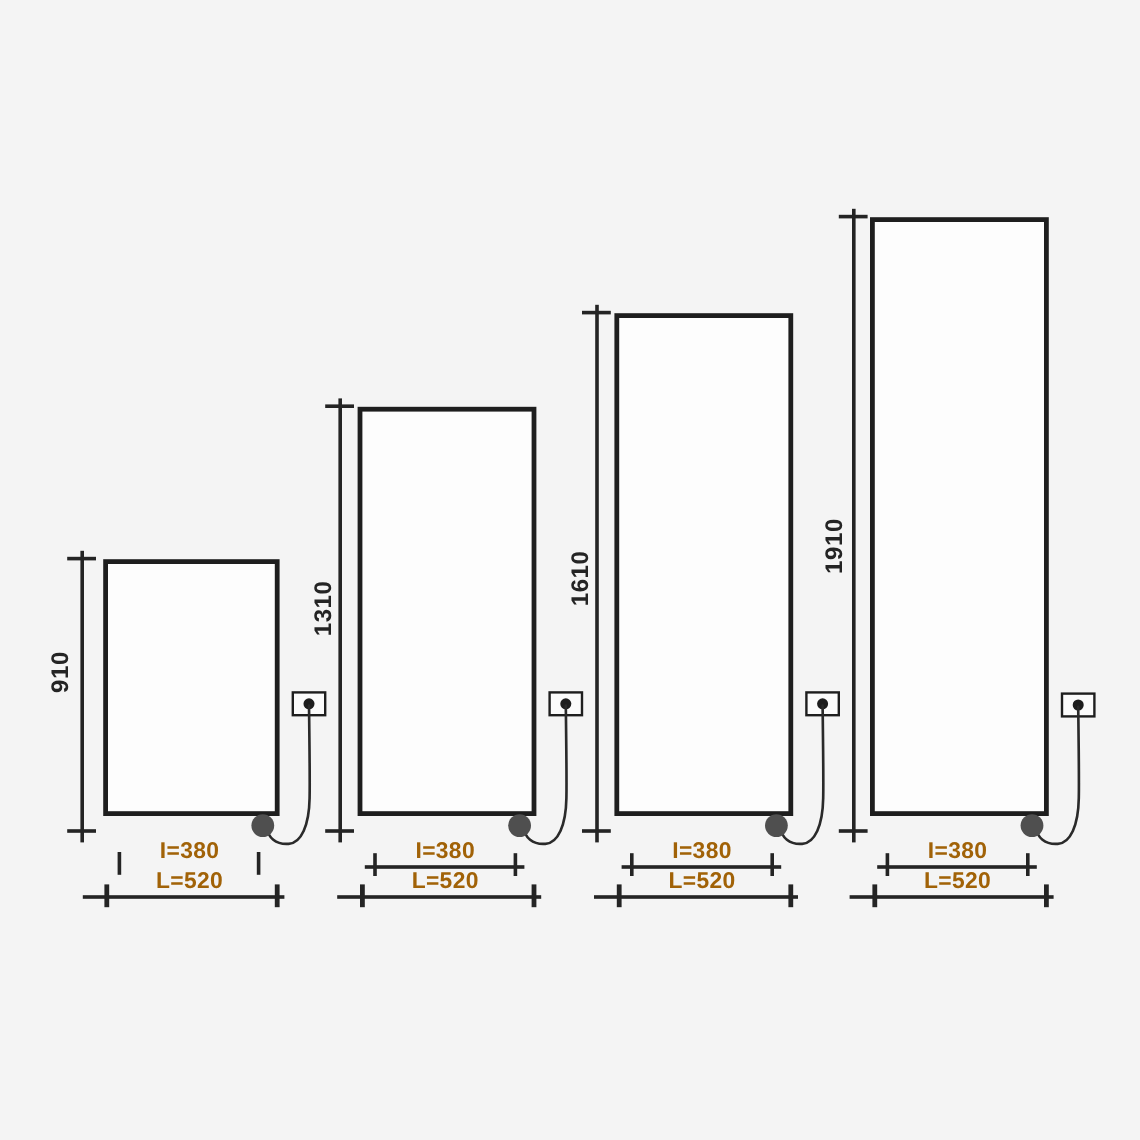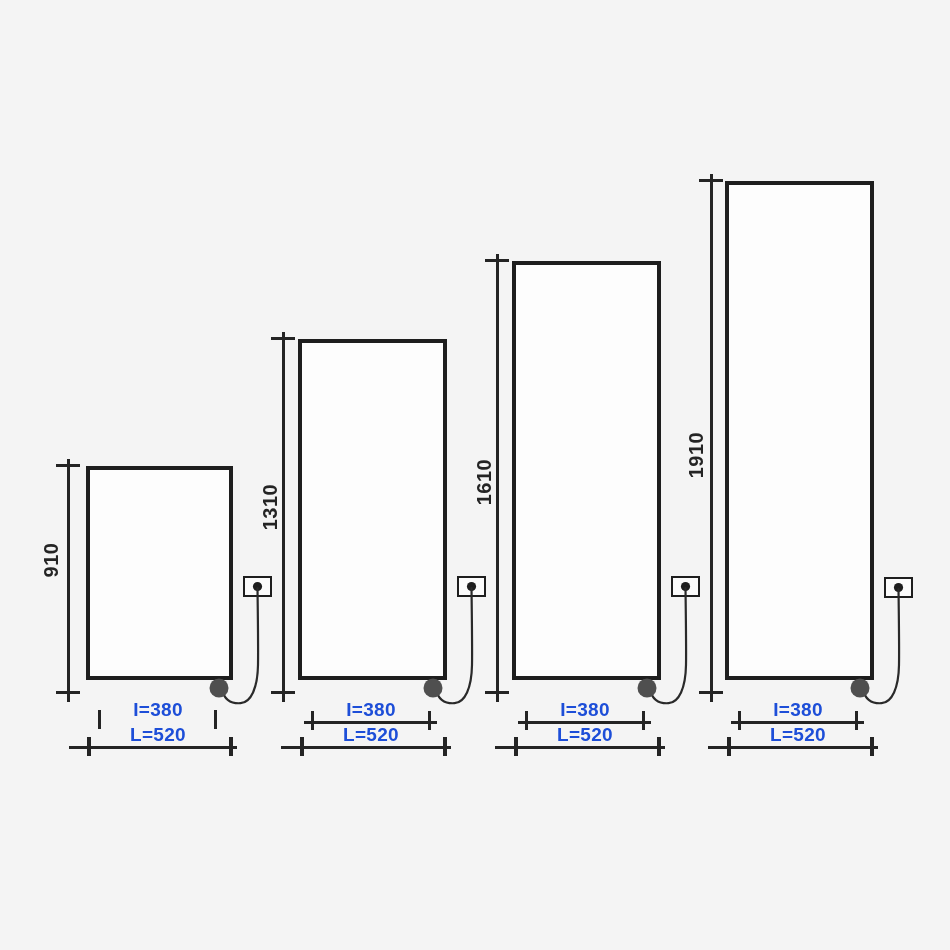--- a/index.html
+++ b/index.html
@@ -52,21 +52,21 @@
     width:3.5px;height:19px;
     background:#242424;
   }
   
   .wlabel{
     position:absolute;
     width:120px;
     text-align:center;
     font-size:19px;font-weight:700;
     letter-spacing:0.3px;
-    color:#1d4ed8;
+    color:#a16207;
     z-index:3;
   }
   
   .socket{
     position:absolute;
     box-sizing:border-box;
     width:29px;height:21px;
     border:2.5px solid #1e1e1e;
     background:#fbfbfb;
     z-index:2;

